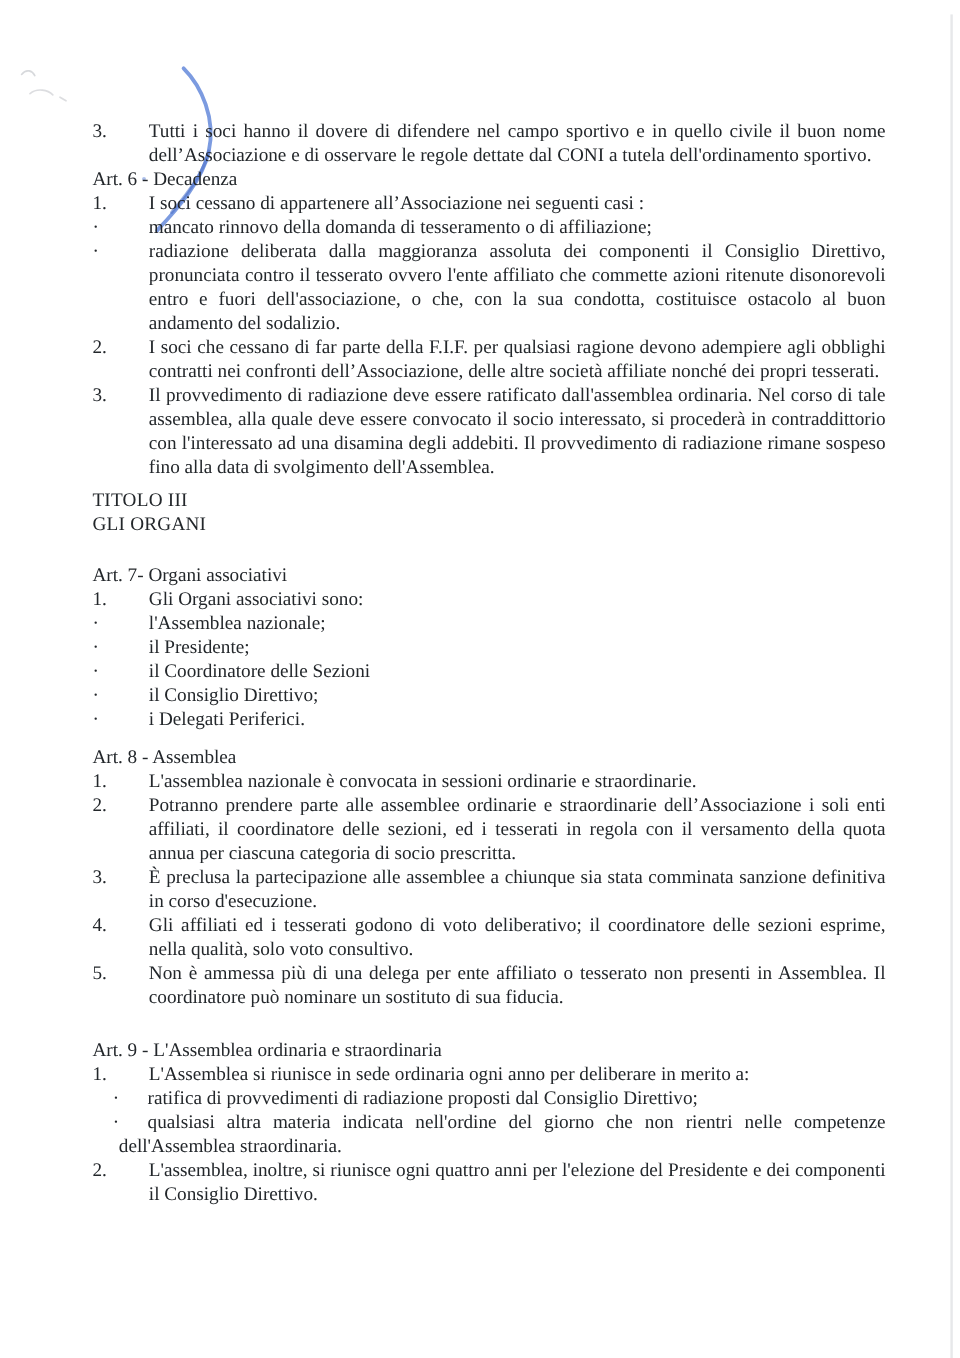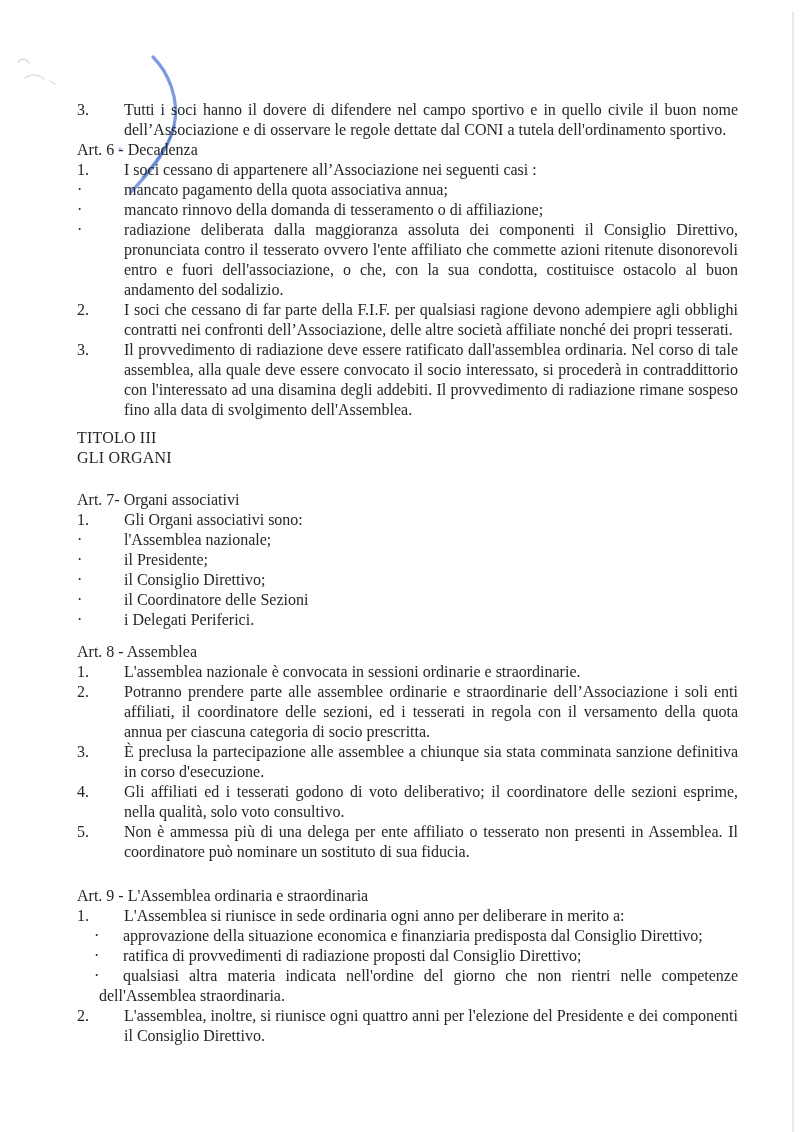--- a/index.html
+++ b/index.html
@@ -52,57 +52,55 @@
   </svg>
 
   <div class="doc">
 
     <p class="p-num"><span class="m">3.</span><span>Tutti i soci hanno il dovere di difendere nel campo sportivo e in quello civile il buon   nome dell’Associazione e di osservare le regole dettate dal CONI a tutela dell'ordinamento sportivo.</span></p>
 
     <p class="art">Art. 6 - Decadenza</p>
 
     <p class="p-num"><span class="m">1.</span><span>I soci cessano di appartenere all’Associazione nei seguenti casi :</span></p>
 
-    <p class="p-bul"><span class="m">·</span><span>mancato pagamento della quota associativa annua;</span></p>
     <p class="p-bul"><span class="m">·</span><span>mancato rinnovo della domanda di tesseramento o di affiliazione;</span></p>
     <p class="p-bul"><span class="m">·</span><span>radiazione deliberata dalla maggioranza assoluta dei componenti il Consiglio Direttivo, pronunciata contro il tesserato ovvero l'ente affiliato che commette azioni ritenute disonorevoli entro e fuori dell'associazione, o che, con la sua condotta, costituisce ostacolo al buon andamento del sodalizio.</span></p>
 
     <p class="p-num"><span class="m">2.</span><span>I soci che cessano di far parte della F.I.F. per qualsiasi ragione devono adempiere agli obblighi contratti nei confronti dell’Associazione, delle altre società affiliate nonché dei propri tesserati.</span></p>
     <p class="p-num"><span class="m">3.</span><span>Il provvedimento di radiazione deve essere ratificato dall'assemblea ordinaria. Nel corso di tale assemblea, alla quale deve essere convocato il socio interessato, si procederà in contraddittorio con l'interessato ad una disamina degli addebiti. Il provvedimento di radiazione rimane sospeso fino alla data di svolgimento dell'Assemblea.</span></p>
 
     <div class="sp-a"></div>
 
     <p class="ttl">TITOLO III</p>
     <p class="ttl">GLI ORGANI</p>
 
     <div class="sp-b"></div>
 
     <p class="art">Art. 7- Organi associativi</p>
     <p class="p-num"><span class="m">1.</span><span>Gli Organi associativi sono:</span></p>
 
     <p class="p-bul"><span class="m">·</span><span>l'Assemblea nazionale;</span></p>
     <p class="p-bul"><span class="m">·</span><span>il Presidente;</span></p>
+    <p class="p-bul"><span class="m">·</span><span>il Coordinatore delle Sezioni</span></p>
     <p class="p-bul"><span class="m">·</span><span>il Consiglio Direttivo;</span></p>
-    <p class="p-bul"><span class="m">·</span><span>il Coordinatore delle Sezioni</span></p>
     <p class="p-bul"><span class="m">·</span><span>i Delegati Periferici.</span></p>
 
     <div class="sp-c"></div>
 
     <p class="art">Art. 8 - Assemblea</p>
     <p class="p-num"><span class="m">1.</span><span>L'assemblea nazionale è convocata in sessioni ordinarie e straordinarie.</span></p>
     <p class="p-num"><span class="m">2.</span><span>Potranno prendere parte alle assemblee ordinarie e straordinarie dell’Associazione i soli enti affiliati, il coordinatore delle sezioni, ed i tesserati in regola con il versamento della quota annua per ciascuna categoria di socio prescritta.</span></p>
     <p class="p-num"><span class="m">3.</span><span>È preclusa la partecipazione alle assemblee a chiunque sia stata comminata sanzione definitiva in corso d'esecuzione.</span></p>
     <p class="p-num"><span class="m">4.</span><span>Gli affiliati ed i tesserati godono di voto deliberativo; il coordinatore delle sezioni esprime, nella qualità,  solo voto consultivo.</span></p>
     <p class="p-num"><span class="m">5.</span><span>Non è ammessa più di una delega per ente affiliato o tesserato non presenti in Assemblea. Il coordinatore può nominare un sostituto di sua fiducia.</span></p>
 
     <div class="sp-d"></div>
 
     <p class="art">Art. 9 - L'Assemblea ordinaria e straordinaria</p>
     <p class="p-num"><span class="m">1.</span><span>L'Assemblea si riunisce in sede ordinaria ogni anno per deliberare in merito a:</span></p>
 
-    <p class="p-bul2"><span class="m">·</span><span>approvazione della situazione economica e finanziaria predisposta dal Consiglio Direttivo;</span></p>
     <p class="p-bul2"><span class="m">·</span><span>ratifica di provvedimenti di radiazione proposti dal Consiglio Direttivo;</span></p>
     <p class="p-bul2"><span class="m">·</span><span>qualsiasi altra materia indicata nell'ordine del giorno che non rientri nelle competenze dell'Assemblea straordinaria.</span></p>
 
     <p class="p-num"><span class="m">2.</span><span>L'assemblea, inoltre, si riunisce ogni quattro anni per l'elezione del Presidente e dei componenti il Consiglio Direttivo.</span></p>
 
   </div>
 </div>
 
 </body></html>

